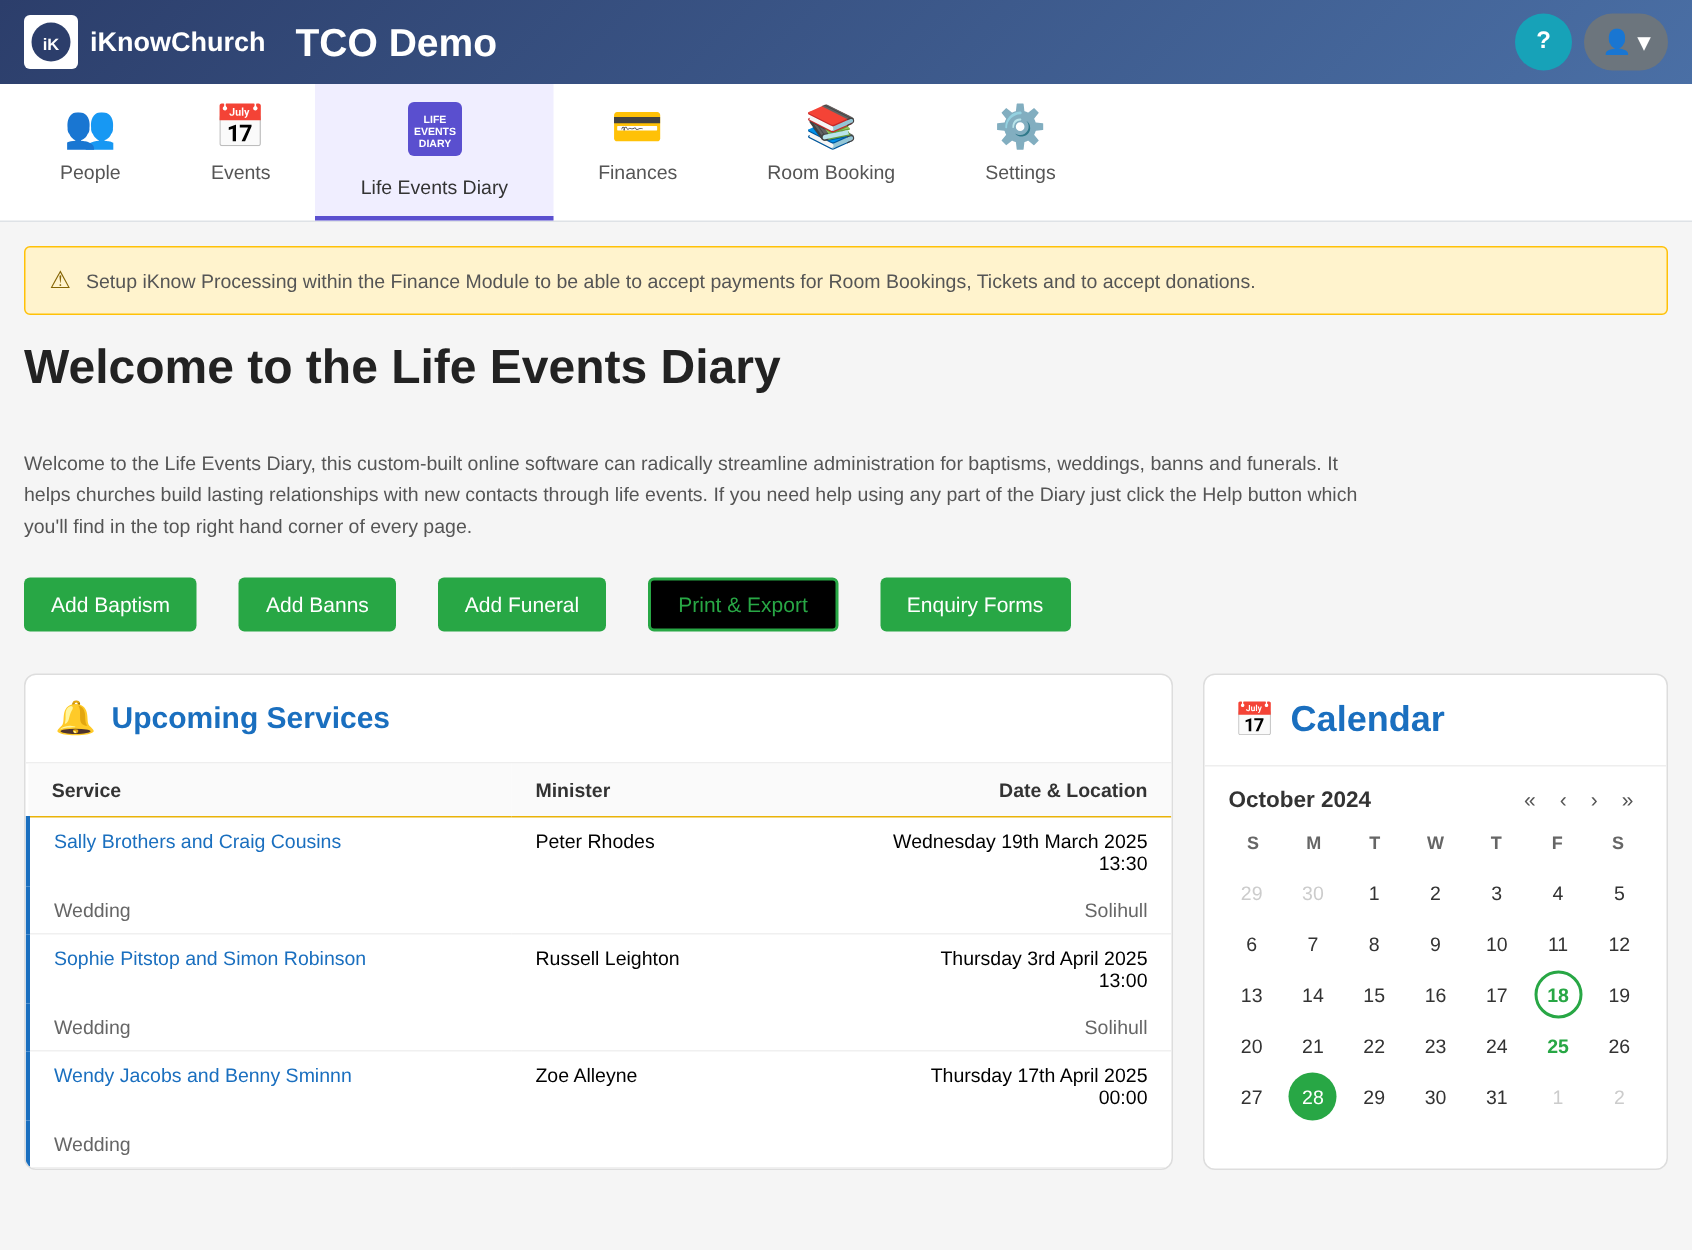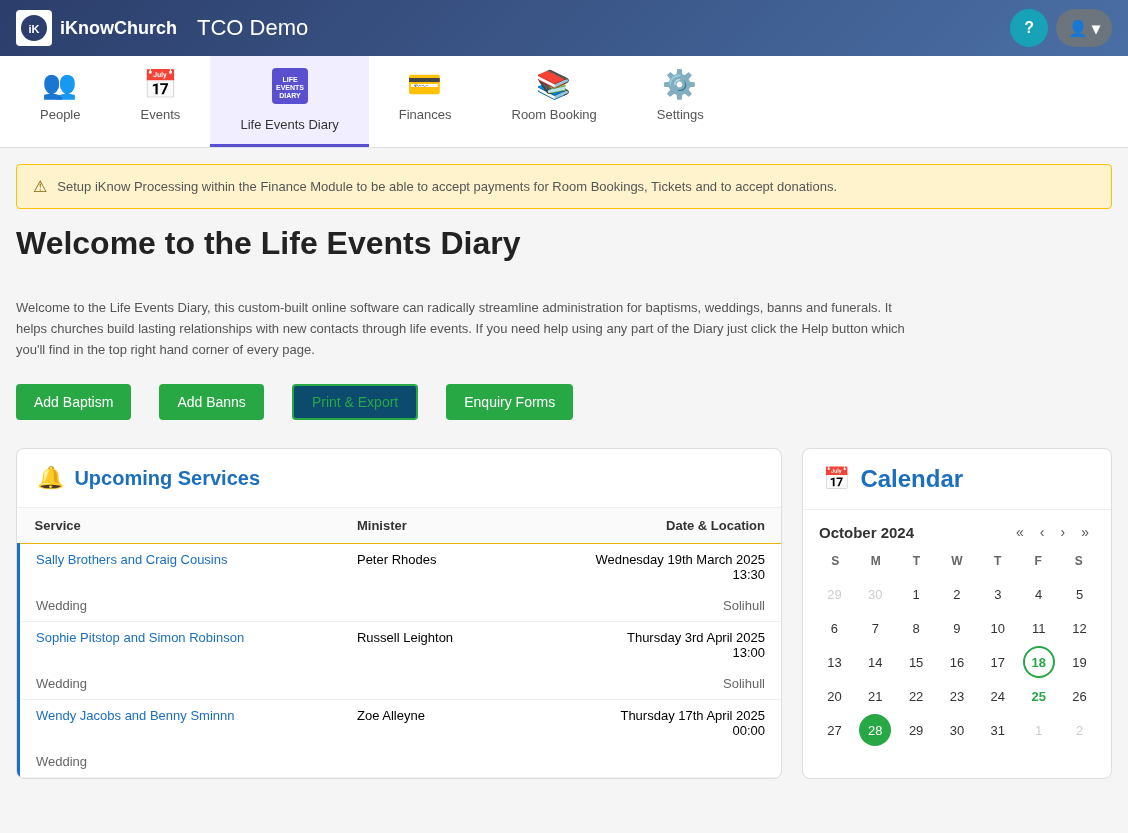--- a/index.html
+++ b/index.html
@@ -30,22 +30,22 @@
       border-radius: 4px;
       display: flex;
       align-items: center;
       justify-content: center;
       color: #2c3e6b;
       font-weight: bold;
       font-size: 14px;
     }
     .header-title {
       color: white;
-      font-size: 22px;
-      font-weight: 400;
+      font-size: 26px;
+      font-weight: 700;
     }
     .header-actions {
       display: flex;
       gap: 8px;
       align-items: center;
     }
     .btn-circle {
       width: 38px;
       height: 38px;
       border-radius: 50%;
@@ -144,21 +144,21 @@
       background: #28a745;
       color: white;
       border: none;
       padding: 8px 18px;
       border-radius: 4px;
       cursor: pointer;
       font-size: 14px;
       font-weight: 500;
     }
     .btn-outline-green {
-      background: #0c4a6e;
+      background: #000000;
       color: #28a745;
       border: 2px solid #28a745;
       padding: 8px 18px;
       border-radius: 4px;
       cursor: pointer;
       font-size: 14px;
       font-weight: 500;
       text-align: right;
     }
 
@@ -367,20 +367,21 @@
   <span>Setup iKnow Processing within the Finance Module to be able to accept payments for Room Bookings, Tickets and to accept donations.</span>
 </div>
 
 <div class="main-content">
   <h1 class="page-title">Welcome to the Life Events Diary</h1>
   <p class="page-description">Welcome to the Life Events Diary, this custom-built online software can radically streamline administration for baptisms, weddings, banns and funerals. It helps churches build lasting relationships with new contacts through life events. If you need help using any part of the Diary just click the Help button which you'll find in the top right hand corner of every page.</p>
 
   <div class="action-buttons">
     <button class="btn-green">Add Baptism</button>
     <button class="btn-green">Add Banns</button>
+    <button class="btn-green">Add Funeral</button>
     <button class="btn-outline-green">Print &amp; Export</button>
     <button class="btn-green">Enquiry Forms</button>
   </div>
 
   <div class="bottom-panels">
 
     <div class="panel-upcoming">
       <div class="panel-header">
         <span style="font-size:22px;">🔔</span>
         <span class="panel-header-title">Upcoming Services</span>

